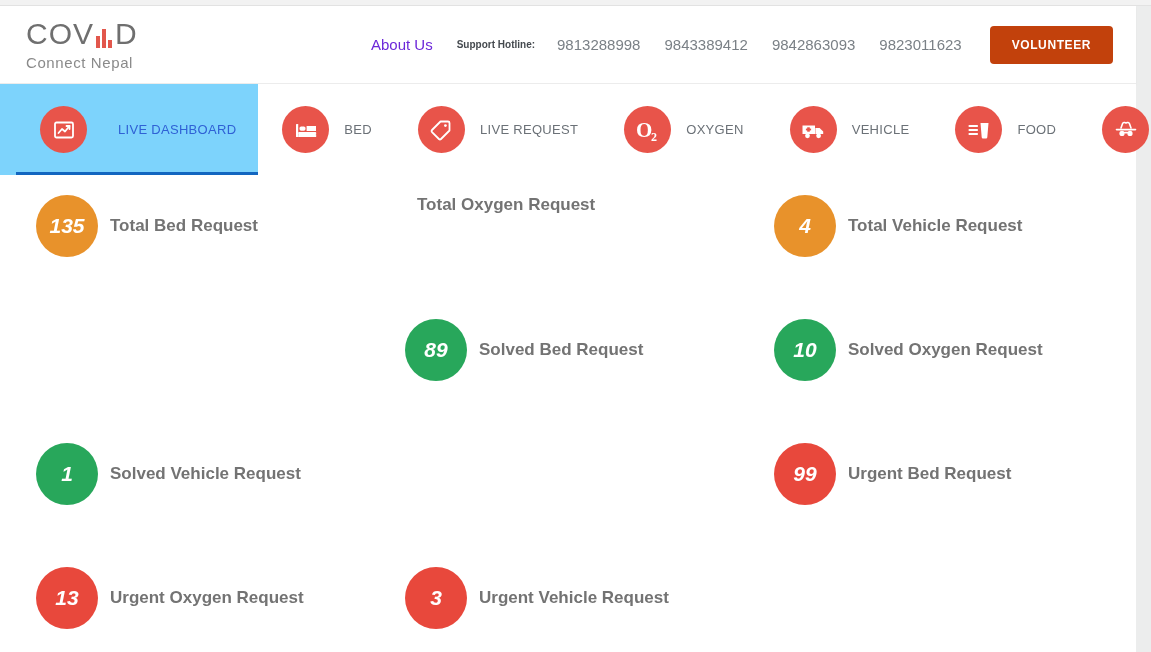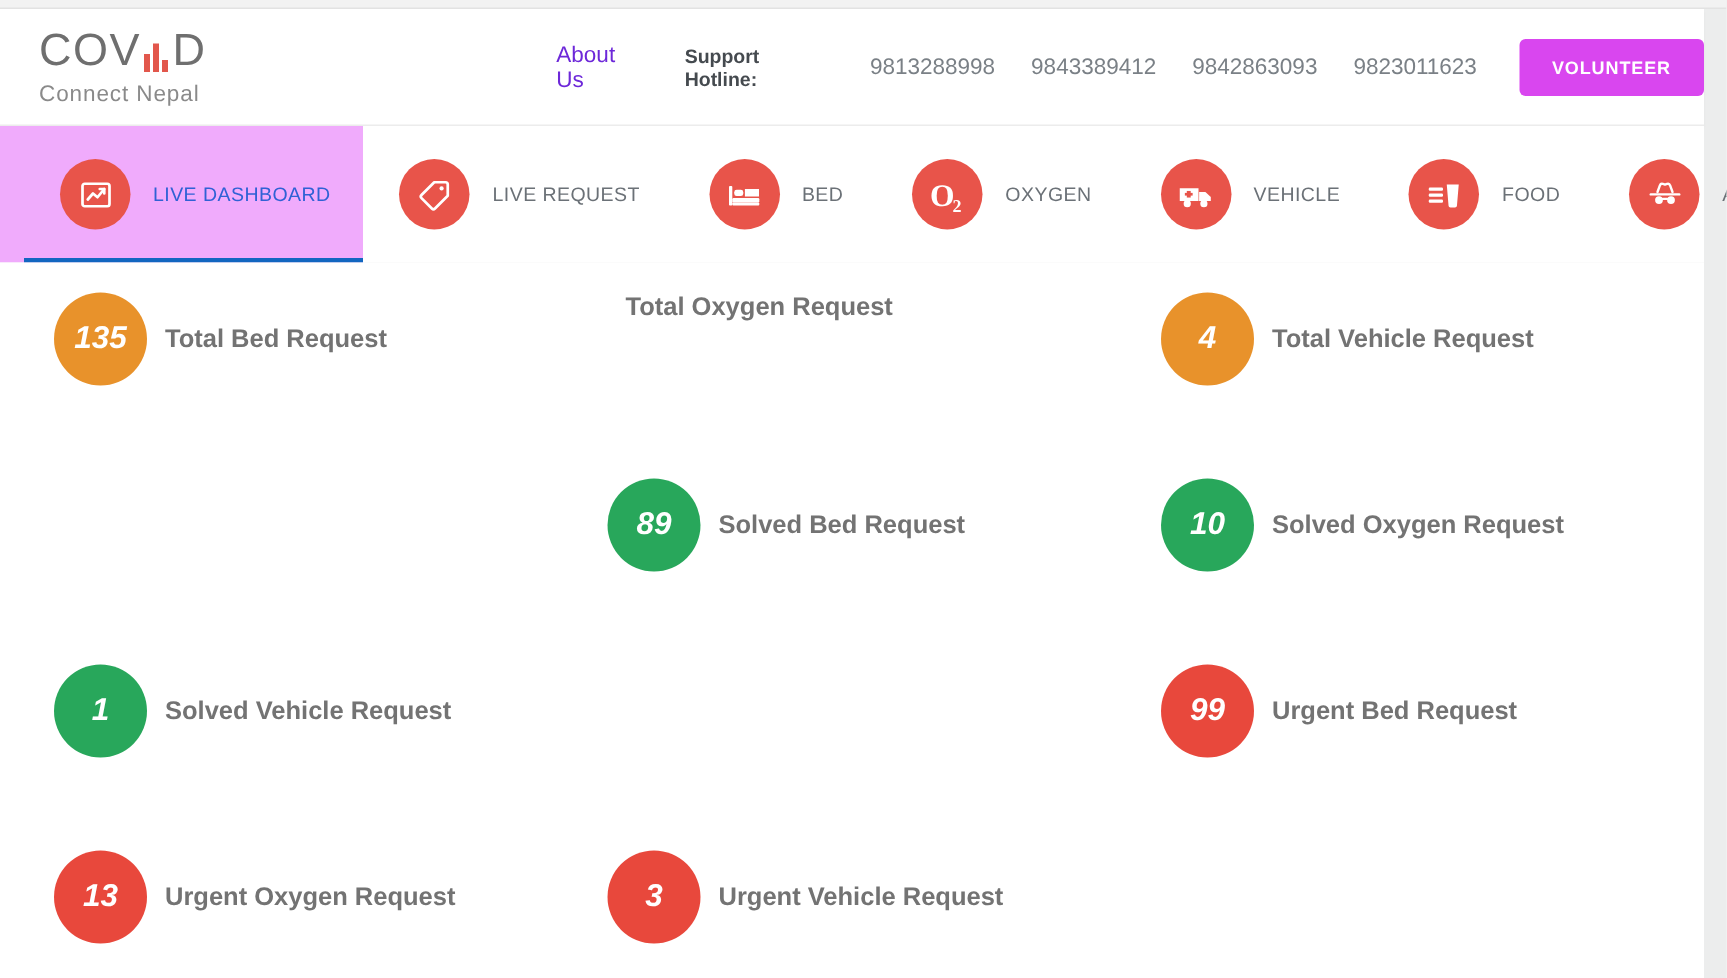--- a/index.html
+++ b/index.html
@@ -53,47 +53,47 @@
   }
 
   .nav {
     display: flex; align-items: center; gap: 0;
     margin-left: 160px;
   }
   .nav-link {
     font-size: 15px; color: #6d28d9; margin-right: 24px; cursor: pointer;
   }
   .hotline-label {
-    font-size: 13px; color: #454a4f; font-weight: bold; margin-right: 22px;
+    font-size: 10px; color: #454a4f; font-weight: bold; margin-right: 22px;
   }
   .phone {
     font-size: 15px; color: #7a8086; margin-right: 24px; cursor: pointer;
   }
   .volunteer-btn {
-    background: #d946ef; color: #fff;
+    background: #c2410c; color: #fff;
     font-size: 12px; font-weight: bold; letter-spacing: 0.6px;
     border: none; border-radius: 4px;
     padding: 12px 22px; cursor: pointer;
     margin-left: 4px;
   }
 
   
   .tabbar {
     position: absolute; left: 0; top: 84px;
     width: 1136px; height: 91px;
     background: #ffffff;
     display: flex; align-items: center;
   }
   .tab {
     position: relative; height: 91px;
     display: flex; align-items: center;
     padding: 0 22px 0 24px;
     cursor: pointer;
   }
-  .tab.active { background: #f0abfc; }
+  .tab.active { background: #7dd3fc; gap: 16px; }
   .tab.active::after {
     content: ""; position: absolute; left: 16px; right: 0; bottom: 0;
     height: 3px; background: #1266c0;
   }
   .tab:first-child { padding-left: 40px; }
   .tab-icon {
     width: 47px; height: 47px; border-radius: 50%;
     background: #e8544a;
     display: flex; align-items: center; justify-content: center;
     color: #fff; flex: none;
@@ -172,39 +172,39 @@
           <rect x="3" y="4.5" width="18" height="15" rx="1.5"></rect>
           <polyline points="6.5,15 10,11 13,13.5 17.5,8" stroke-linecap="round" stroke-linejoin="round"></polyline>
           <polyline points="14.5,8 17.5,8 17.5,11" stroke-linecap="round" stroke-linejoin="round"></polyline>
         </svg>
       </span>
       <span class="tab-label">LIVE DASHBOARD</span>
     </div>
 
     <div class="tab">
       <span class="tab-icon">
-        <svg width="24" height="24" viewBox="0 0 24 24" fill="none" stroke="#fff" stroke-width="1.8">
-          <path d="M11.5 3.5 H19 a1.5 1.5 0 0 1 1.5 1.5 v7.5 l-8.5 8.5 a1.5 1.5 0 0 1 -2.1 0 l-6.9 -6.9 a1.5 1.5 0 0 1 0 -2.1 z" stroke-linejoin="round"></path>
-          <circle cx="16.4" cy="7.6" r="1.4" fill="#fff" stroke="none"></circle>
-        </svg>
-      </span>
-      <span class="tab-label">LIVE REQUEST</span>
-    </div>
-
-    <div class="tab">
-      <span class="tab-icon">
         <svg width="26" height="26" viewBox="0 0 26 26" fill="#fff">
           <rect x="3" y="7" width="2.2" height="13" rx="0.6"></rect>
           <rect x="5.2" y="15" width="18" height="3" rx="0.8"></rect>
           <rect x="5.2" y="18" width="18" height="2" rx="0.6"></rect>
           <rect x="6.5" y="9.5" width="6" height="4.2" rx="1.6"></rect>
           <path d="M13.6 9 h9.4 v5 h-9.4 z" rx="1"></path>
         </svg>
       </span>
       <span class="tab-label">BED</span>
+    </div>
+
+    <div class="tab">
+      <span class="tab-icon">
+        <svg width="24" height="24" viewBox="0 0 24 24" fill="none" stroke="#fff" stroke-width="1.8">
+          <path d="M11.5 3.5 H19 a1.5 1.5 0 0 1 1.5 1.5 v7.5 l-8.5 8.5 a1.5 1.5 0 0 1 -2.1 0 l-6.9 -6.9 a1.5 1.5 0 0 1 0 -2.1 z" stroke-linejoin="round"></path>
+          <circle cx="16.4" cy="7.6" r="1.4" fill="#fff" stroke="none"></circle>
+        </svg>
+      </span>
+      <span class="tab-label">LIVE REQUEST</span>
     </div>
 
     <div class="tab">
       <span class="tab-icon">
         <svg width="30" height="28" viewBox="0 0 30 28">
           <text x="3" y="21" font-family="Liberation Serif, serif" font-size="21" font-weight="bold" fill="#fff">O</text>
           <text x="18" y="25" font-family="Liberation Serif, serif" font-size="12" font-weight="bold" fill="#fff">2</text>
         </svg>
       </span>
       <span class="tab-label">OXYGEN</span>

